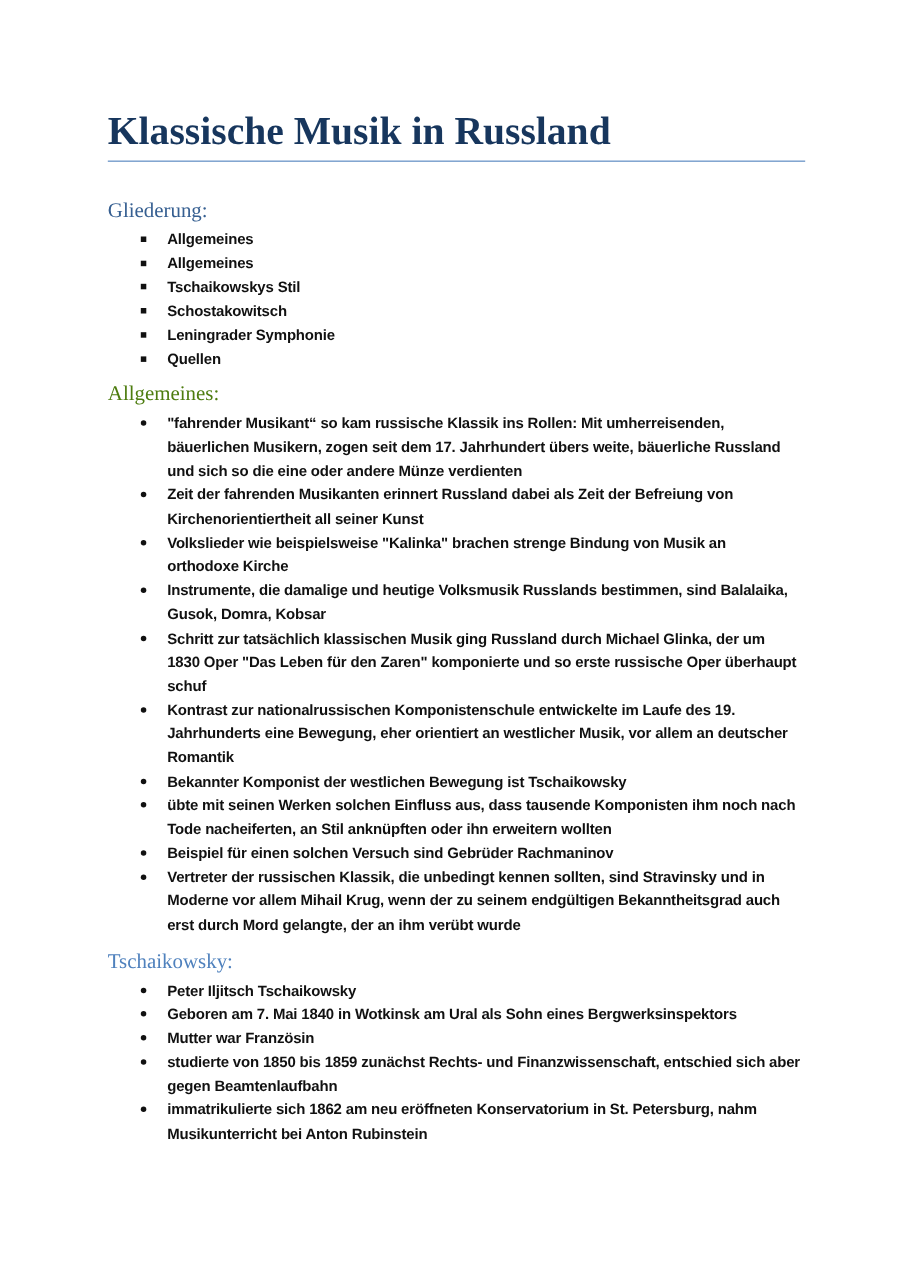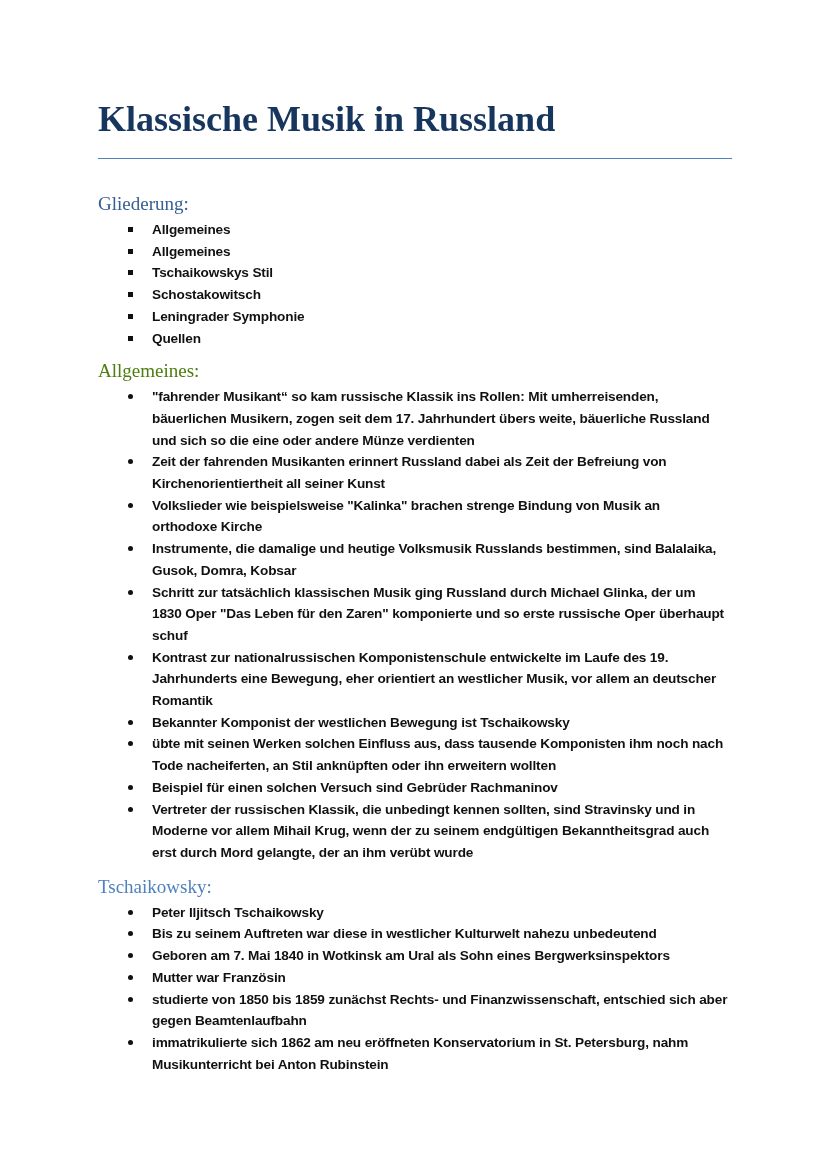--- a/index.html
+++ b/index.html
@@ -20,21 +20,21 @@
       width: 634px;
       font-family: "Liberation Sans", sans-serif;
       color: #111111;
     }
     .title {
       font-family: "Liberation Serif", serif;
       font-size: 36px;
       color: #17365d;
       line-height: 46px;
       margin: 0;
-      padding-bottom: 16px;
+      padding-bottom: 4px;
       border-bottom: 1.5px solid #4f81bd;
     }
     .heading {
       font-family: "Liberation Serif", serif;
       font-weight: normal;
       font-size: 19px;
       color: #365f91;
       margin: 0;
       line-height: 22px;
     }
@@ -101,19 +101,18 @@
     <li><span class="bullet"></span><span>Kontrast zur nationalrussischen Komponistenschule entwickelte im Laufe des 19. Jahrhunderts eine Bewegung, eher orientiert an westlicher Musik, vor allem an deutscher Romantik</span></li>
     <li><span class="bullet"></span><span>Bekannter Komponist der westlichen Bewegung ist Tschaikowsky</span></li>
     <li><span class="bullet"></span><span>übte mit seinen Werken solchen Einfluss aus, dass tausende Komponisten ihm noch nach Tode nacheiferten, an Stil anknüpften oder ihn erweitern wollten</span></li>
     <li><span class="bullet"></span><span>Beispiel für einen solchen Versuch sind Gebrüder Rachmaninov</span></li>
     <li><span class="bullet"></span><span>Vertreter der russischen Klassik, die unbedingt kennen sollten, sind Stravinsky und in Moderne vor allem Mihail Krug, wenn der zu seinem endgültigen Bekanntheitsgrad auch erst durch Mord gelangte, der an ihm verübt wurde</span></li>
   </ul>
 
   <h2 class="heading h-tsch">Tschaikowsky:</h2>
   <ul class="dot-list">
     <li><span class="bullet"></span><span>Peter Iljitsch Tschaikowsky</span></li>
-    <li><span class="bullet"></span><span>Bis zu seinem Auftreten war diese in westlicher Kulturwelt nahezu unbedeutend</span></li>
     <li><span class="bullet"></span><span>Geboren am 7. Mai 1840 in Wotkinsk am Ural als Sohn eines Bergwerksinspektors</span></li>
     <li><span class="bullet"></span><span>Mutter war Französin</span></li>
     <li><span class="bullet"></span><span>studierte von 1850 bis 1859 zunächst Rechts- und Finanzwissenschaft, entschied sich aber gegen Beamtenlaufbahn</span></li>
     <li><span class="bullet"></span><span>immatrikulierte sich 1862 am neu eröffneten Konservatorium in St. Petersburg, nahm Musikunterricht bei Anton Rubinstein</span></li>
   </ul>
 </div>
 
 </body></html>

